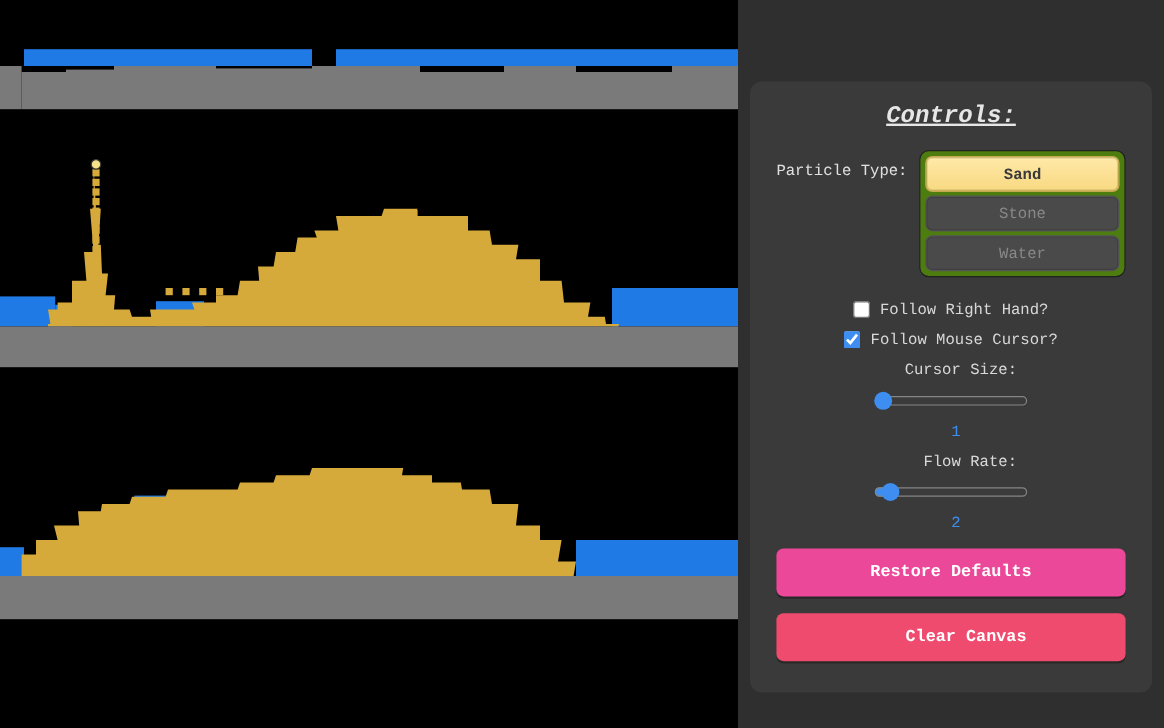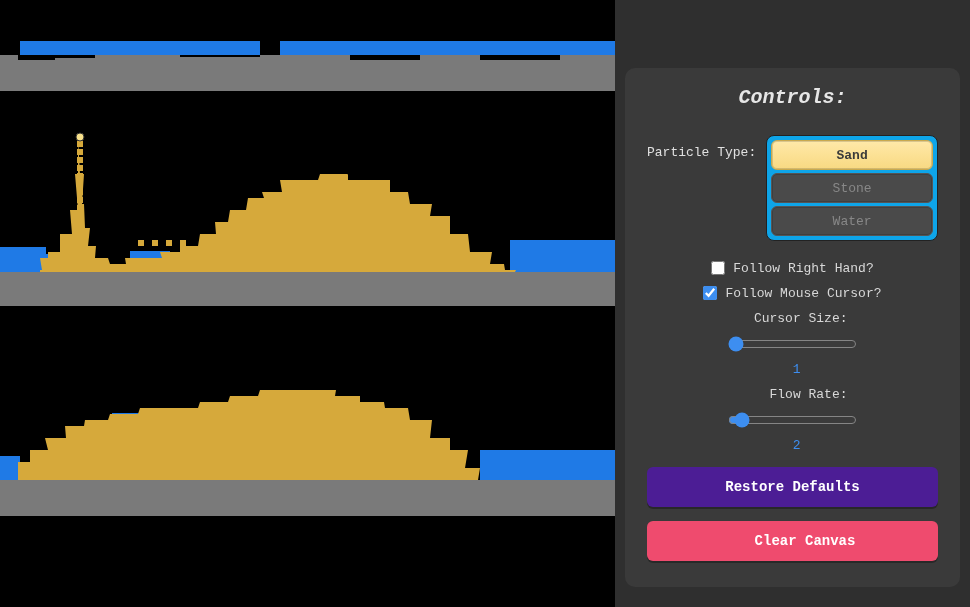--- a/index.html
+++ b/index.html
@@ -29,31 +29,32 @@
   .panel {
     margin-top: 68px;
     background: #3a3a3a;
     border-radius: 10px;
     padding: 18px 22px 26px 22px;
     width: 100%;
   }
   .panel h2 {
     text-align: center;
     font-style: italic;
+    text-decoration: underline;
     font-weight: 600;
     font-size: 20px;
-    margin-bottom: 26px;
+    margin-bottom: 16px;
     font-family: "Courier New", monospace;
     color:#e6e6e6;
   }
   .ptype-row { display:flex; align-items:flex-start; gap:10px; margin-bottom:20px; }
   .ptype-label { font-size:13px; padding-top:10px; color:#e0e0e0; white-space:nowrap; }
   .ptype-buttons {
     flex:1;
-    background:#0ea5e9;
+    background:#4d7c0f;
     border:1px solid #222;
     border-radius:8px;
     padding:4px;
     display:flex;
     flex-direction:column;
     gap:3px;
   }
   .ptype-btn {
     height:30px;
     border-radius:6px;
@@ -111,21 +112,21 @@
     border:none;
     border-radius:6px;
     font-family:"Courier New",monospace;
     font-size:14px;
     font-weight:600;
     cursor:pointer;
     margin-top:14px;
     color:#fff;
     box-shadow: 0 2px 0 rgba(0,0,0,0.3);
   }
-  .big-btn.blue { background:#4c1d95; }
+  .big-btn.blue { background:#ec4899; }
   .big-btn.red { background:#ef4b6e;padding-left:25px; }
 </style>
 </head>
 <body>
 
 <div class="canvas-wrap">
   <svg id="sim-svg" width="615" height="607">
       <rect x="0" y="0" width="615" height="607" fill="#000000"></rect>
       <rect x="20" y="41" width="240" height="14" fill="#1f7ae6"></rect>
       <rect x="280" y="41" width="335" height="14" fill="#1f7ae6"></rect>

